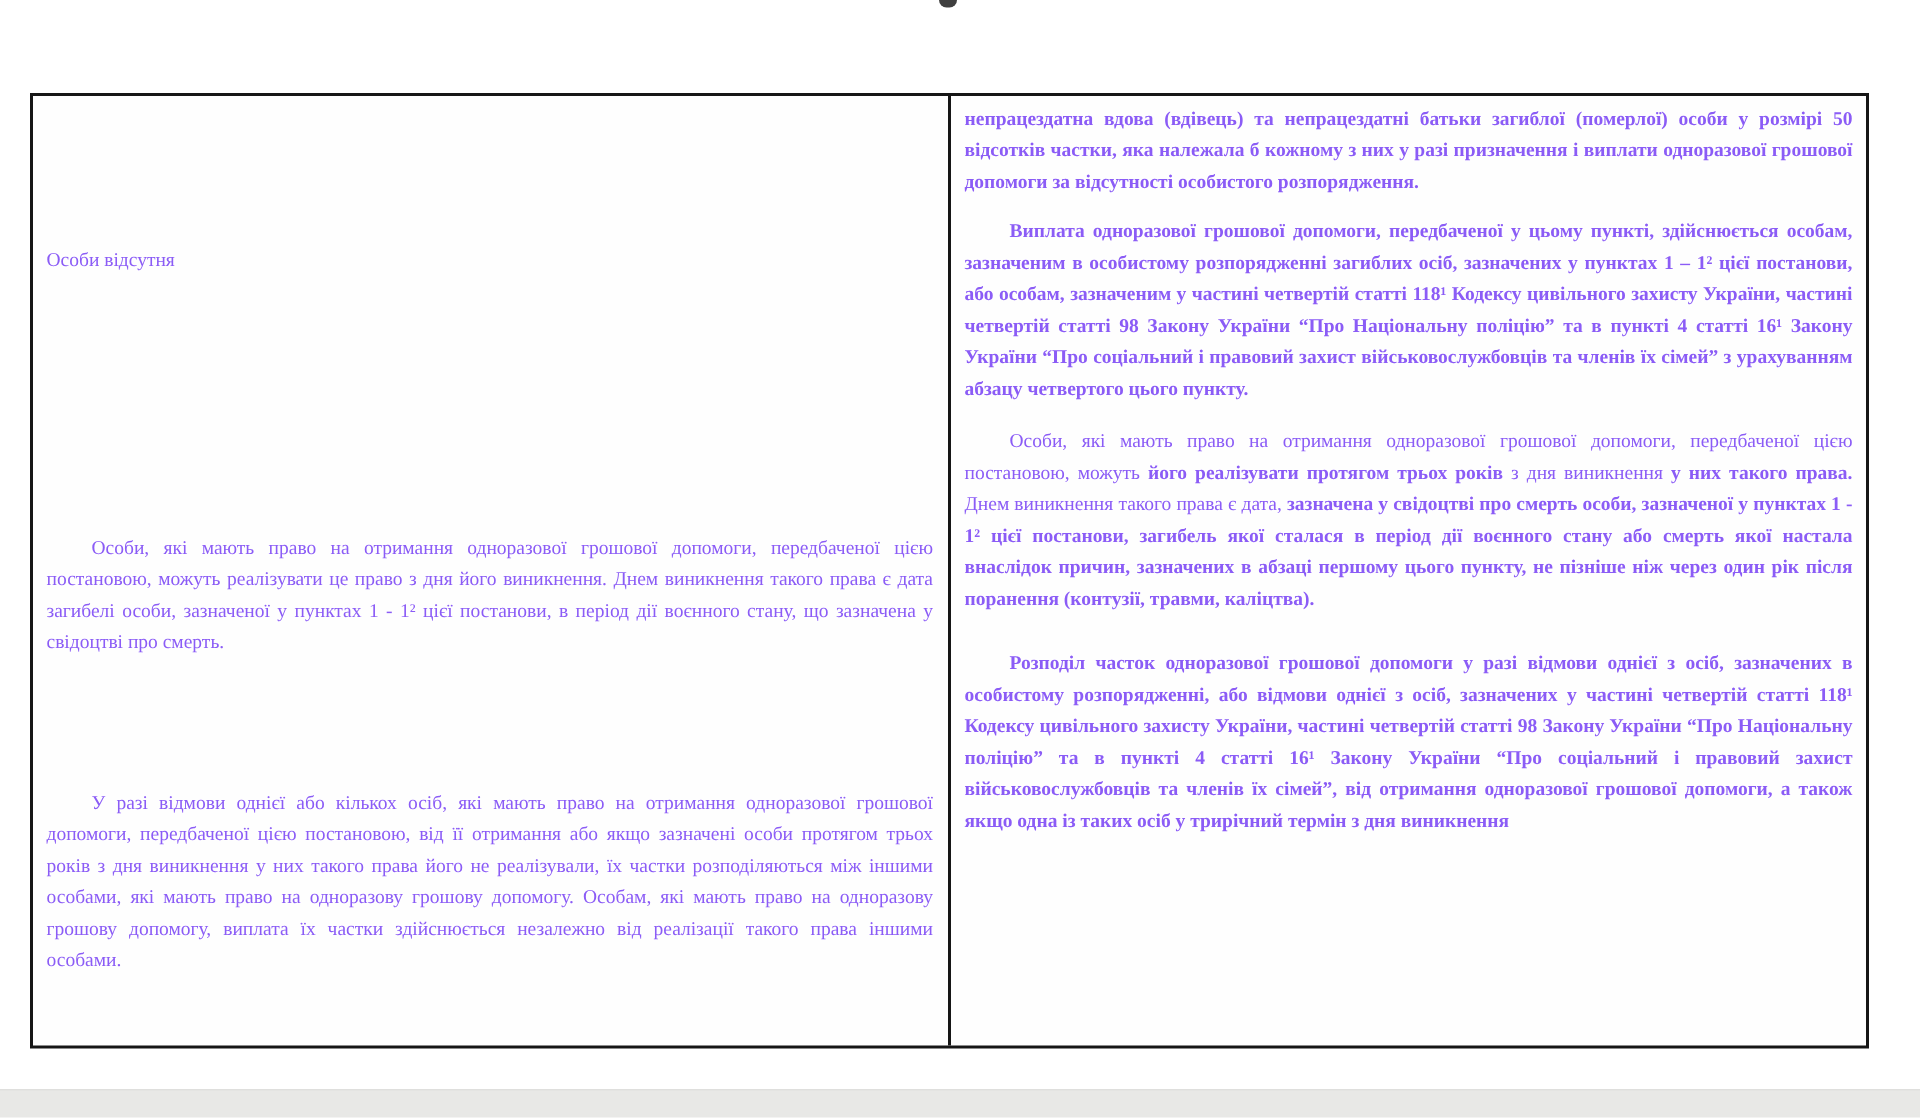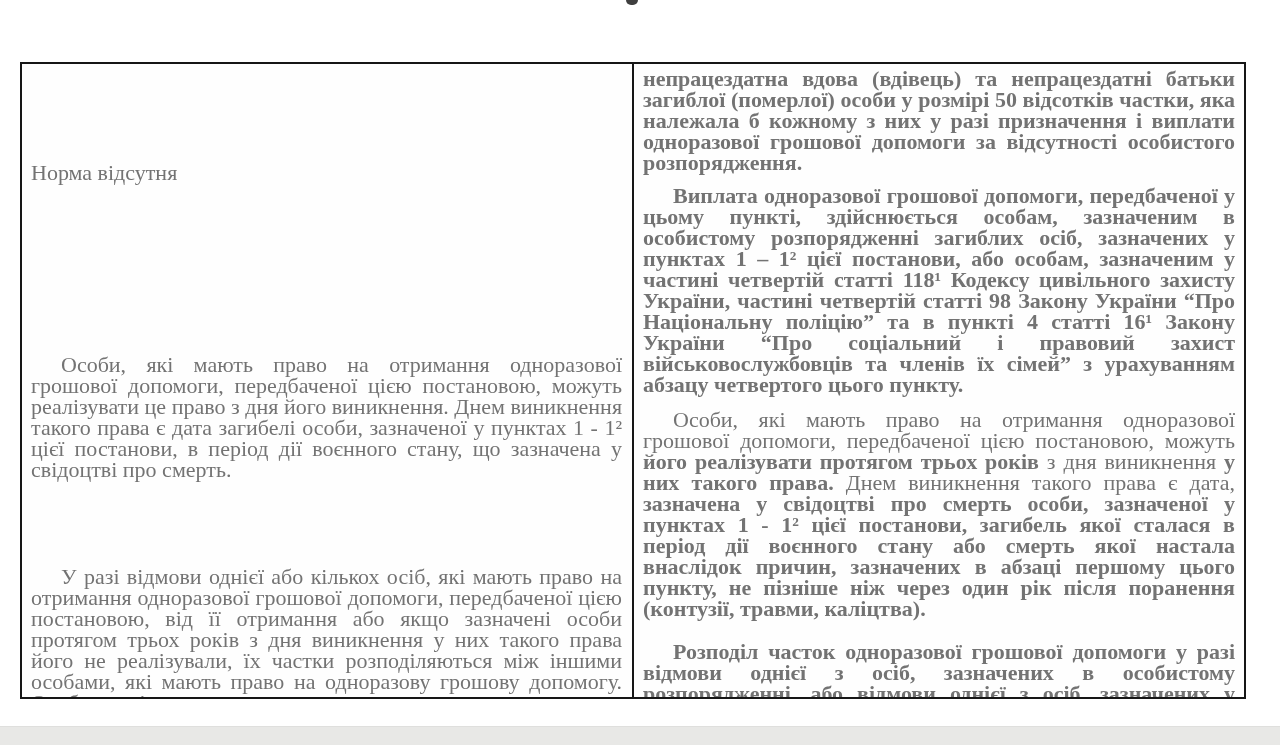--- a/index.html
+++ b/index.html
@@ -49,23 +49,23 @@
     width: 610px;
     padding: 2px 10px 0 9px;
   }
   .cell-right {
     flex: 1;
     border-left: 2px solid #161616;
     padding: 2px 9px 0 9px;
   }
   .cell p {
     margin: 0;
-    font-size: 22px;
+    font-size: 13px;
     line-height: 21px;
-    color: #737373;
+    color: #8b5cf6;
     text-align: justify;
   }
   .cell p.indent { text-indent: 30px; }
   .cell p .b { font-weight: 700; }
 
   
   .cell-left  p:nth-child(1) { margin-top: 96px;  text-align: left; }
   .cell-left  p:nth-child(2) { margin-top: 171px; }
   .cell-left  p:nth-child(3) { margin-top: 86px;  }
   .cell-right p:nth-child(1) { margin-top: 2px;   }
@@ -85,21 +85,21 @@
   }
 </style>
 </head>
 <body>
 
 <div class="page">
   <div class="top-mark"></div>
 
   <div class="comparison-table">
     <div class="cell cell-left" id="cell-left">
-        <p><span>Норма відсутня</span></p>
+        <p><span>Особи відсутня</span></p>
         <p class="indent"><span>Особи, які мають право на отримання одноразової грошової допомоги, передбаченої цією постановою, можуть реалізувати це право з дня його виникнення. Днем виникнення такого права є дата загибелі особи, зазначеної у пунктах 1 - 1² цієї постанови, в період дії воєнного стану, що зазначена у свідоцтві про смерть.</span></p>
         <p class="indent"><span>У разі відмови однієї або кількох осіб, які мають право на отримання одноразової грошової допомоги, передбаченої цією постановою, від її отримання або якщо зазначені особи протягом трьох років з дня виникнення у них такого права його не реалізували, їх частки розподіляються між іншими особами, які мають право на одноразову грошову допомогу. Особам, які мають право на одноразову грошову допомогу, виплата їх частки здійснюється незалежно від реалізації такого права іншими особами.</span></p>
       </div>
     <div class="cell cell-right" id="cell-right">
         <p><span class="b">непрацездатна вдова (вдівець) та непрацездатні батьки загиблої (померлої) особи у розмірі 50 відсотків частки, яка належала б кожному з них у разі призначення і виплати одноразової грошової допомоги за відсутності особистого розпорядження.</span></p>
         <p class="indent"><span class="b">Виплата одноразової грошової допомоги, передбаченої у цьому пункті, здійснюється особам, зазначеним в особистому розпорядженні загиблих осіб, зазначених у пунктах 1 – 1² цієї постанови, або особам, зазначеним у частині четвертій статті 118¹ Кодексу цивільного захисту України, частині четвертій статті 98 Закону України “Про Національну поліцію” та в пункті 4 статті 16¹ Закону України “Про соціальний і правовий захист військовослужбовців та членів їх сімей” з урахуванням абзацу четвертого цього пункту.</span></p>
         <p class="indent"><span>Особи, які мають право на отримання одноразової грошової допомоги, передбаченої цією постановою, можуть </span><span class="b">його реалізувати протягом трьох років </span><span>з дня виникнення </span><span class="b">у них такого права. </span><span>Днем виникнення такого права є дата, </span><span class="b">зазначена у свідоцтві про смерть особи, зазначеної у пунктах 1 - 1² цієї постанови, загибель якої сталася в період дії воєнного стану або смерть якої настала внаслідок причин, зазначених в абзаці першому цього пункту, не пізніше ніж через один рік після поранення (контузії, травми, каліцтва).</span></p>
         <p class="indent"><span class="b">Розподіл часток одноразової грошової допомоги у разі відмови однієї з осіб, зазначених в особистому розпорядженні, або відмови однієї з осіб, зазначених у частині четвертій статті 118¹ Кодексу цивільного захисту України, частині четвертій статті 98 Закону України “Про Національну поліцію” та в пункті 4 статті 16¹ Закону України “Про соціальний і правовий захист військовослужбовців та членів їх сімей”, від отримання одноразової грошової допомоги, а також якщо одна із таких осіб у трирічний термін з дня виникнення</span></p>
       </div>
   </div>

